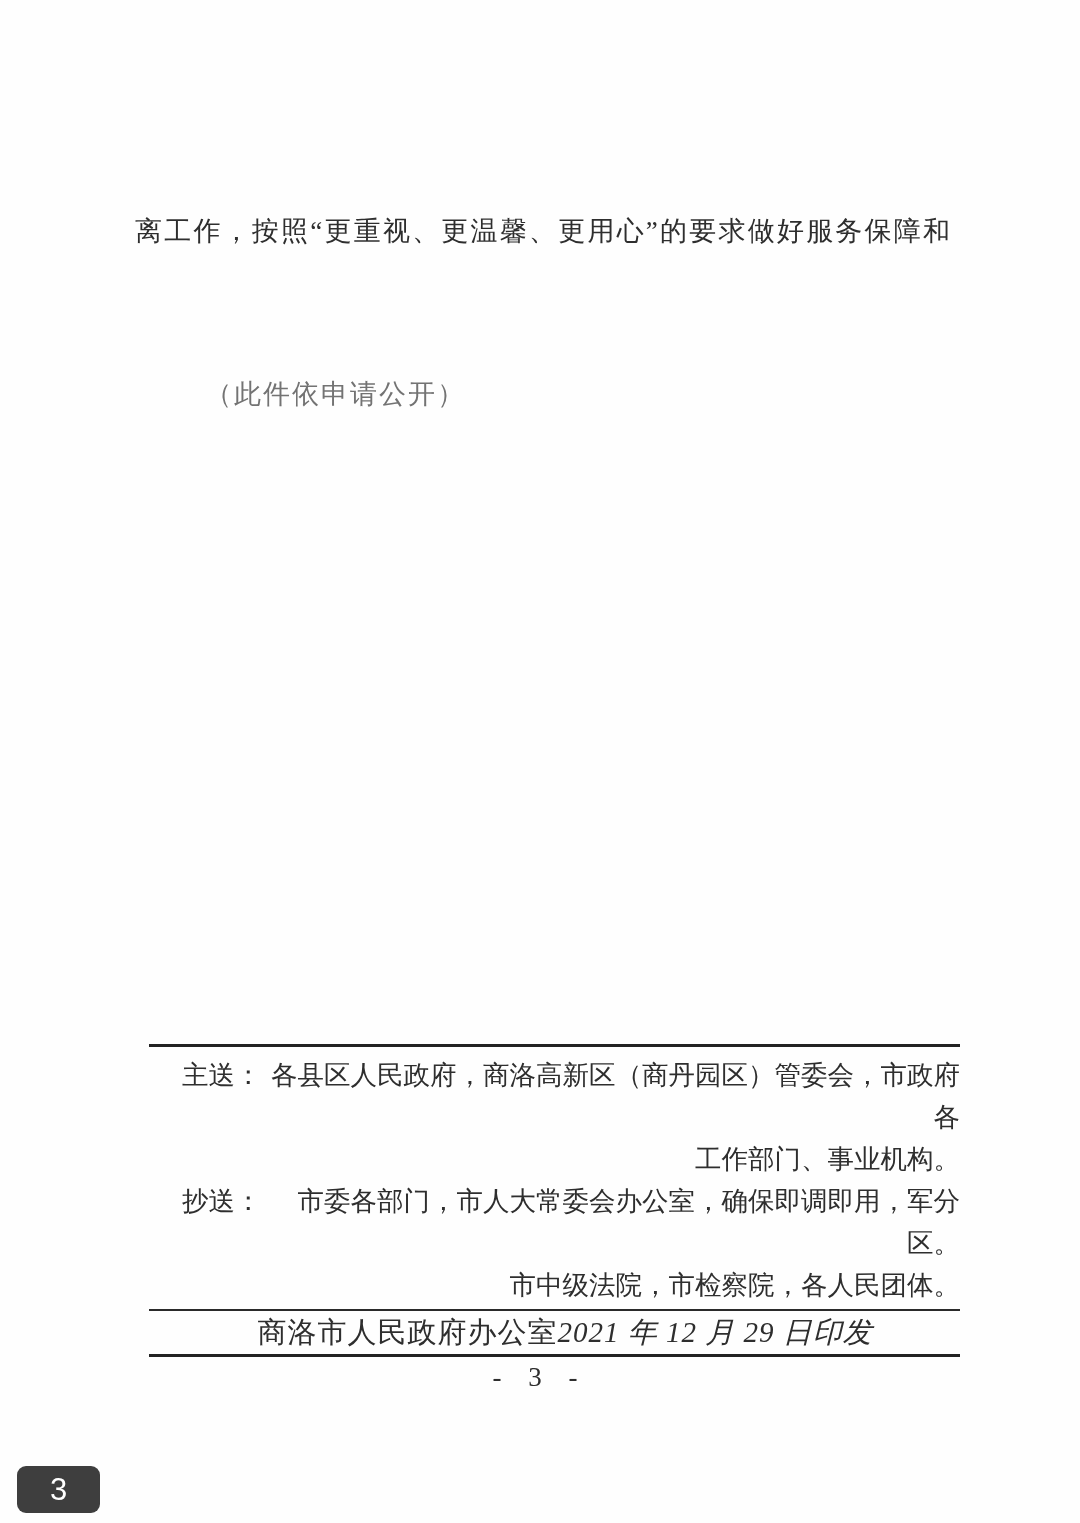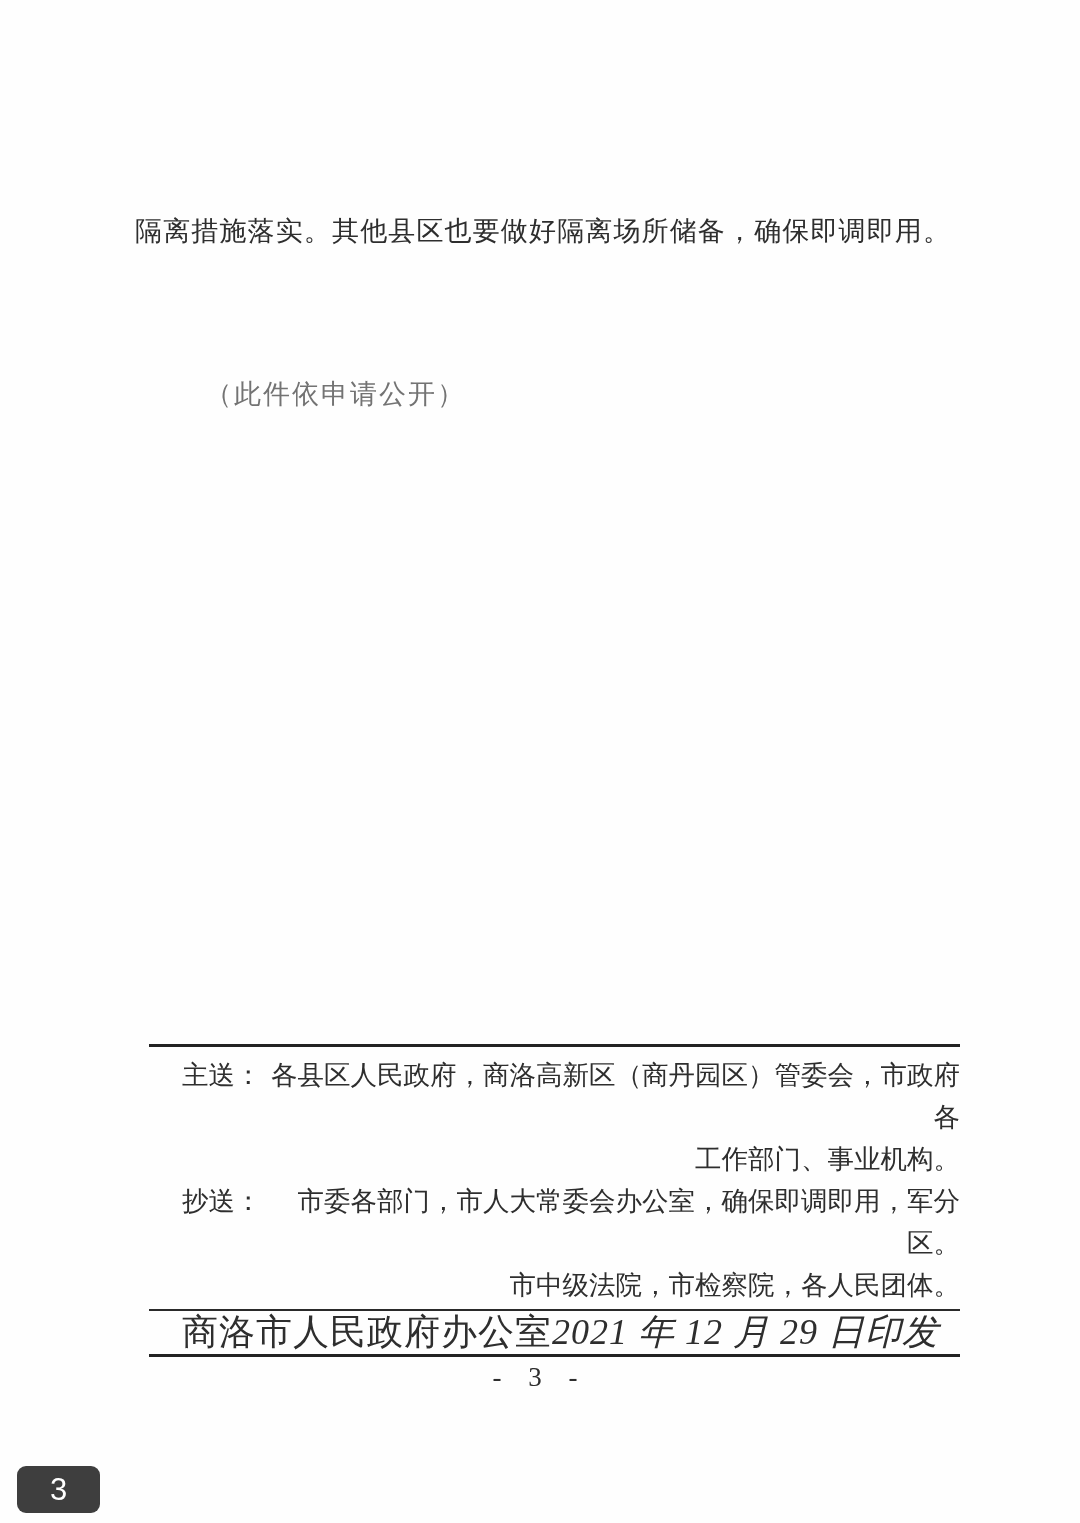--- a/index.html
+++ b/index.html
@@ -52,24 +52,24 @@
     font-size: 26.5px;
     line-height: 42px;
     border-bottom: 2px solid #2a2a2a;
   }
   .dist-group { display: flex; align-items: flex-start; }
   .dist-label { width: 80px; flex: 0 0 80px; }
   .dist-lines { flex: 1; text-align: right; }
   .footer-row {
     height: 43px;
     display: flex;
-    justify-content: flex-start;
+    justify-content: center;
     align-items: center;
     padding: 0 12px 0 33px;
-    font-size: 36px;
+    font-size: 29px;
     border-bottom: 3px solid #232323;
   }
   .footer-row .issuer { letter-spacing: 1px; }
   .footer-row .print-date { letter-spacing: 1px; font-style: italic; }
   
   .page-number {
     position: absolute;
     left: 0;
     top: 1362px;
     width: 100%;
@@ -94,21 +94,21 @@
     font-family: "Liberation Sans", "DejaVu Sans", sans-serif;
     font-size: 31px;
   }
 </style>
 </head>
 <body>
 
 <div class="page">
 
   <div class="main-text">
-    <div class="tline">隔离措施落实。其他县区也要做好隔离场所储备，确保即调即用。</div>
+    <div class="tline">离工作，按照“更重视、更温馨、更用心”的要求做好服务保障和</div>
   </div>
 
   <div class="note">（此件依申请公开）</div>
 
   <div class="colophon">
     <div class="dist">
       <div class="dist-group">
         <span class="dist-label">主送：</span>
         <div class="dist-lines">
           <div>各县区人民政府，商洛高新区（商丹园区）管委会，市政府各</div>

